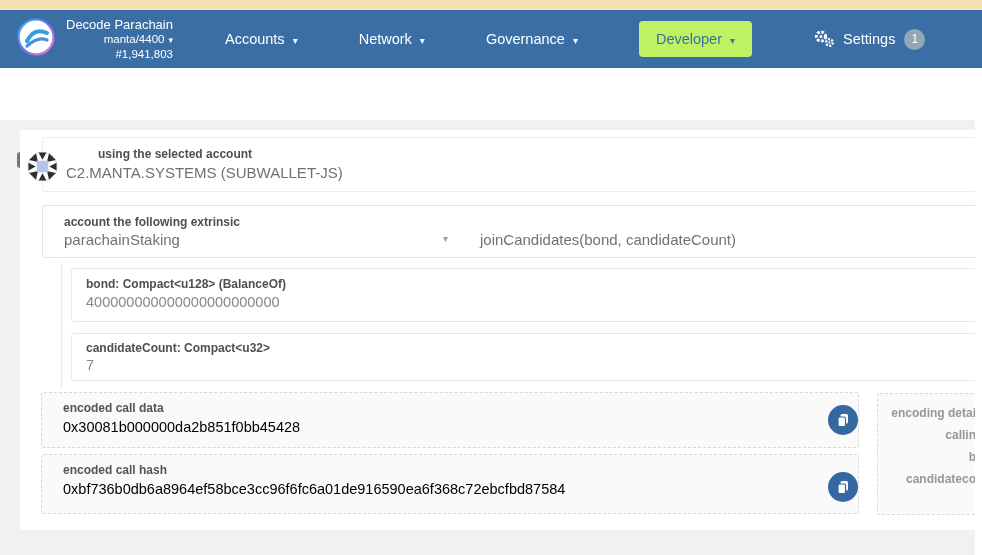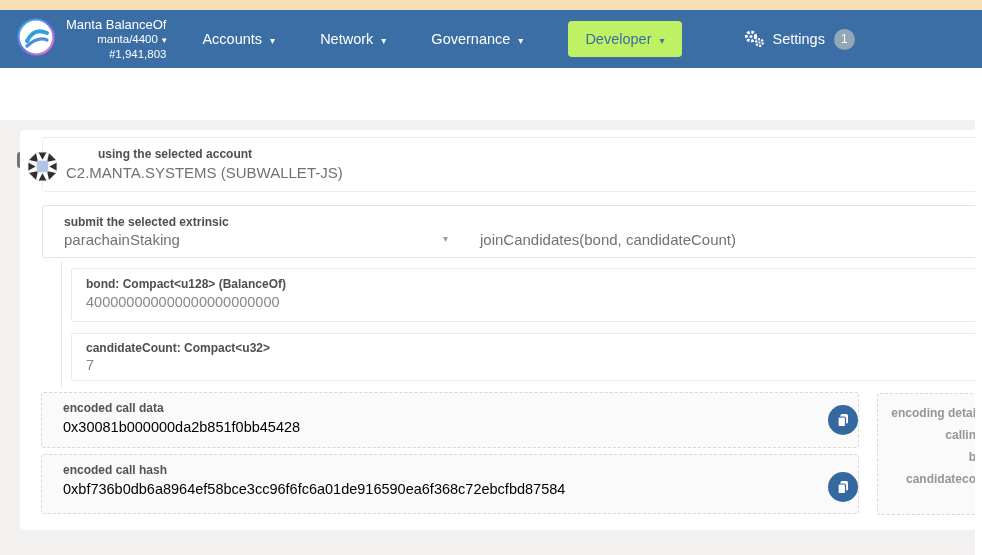--- a/index.html
+++ b/index.html
@@ -10,21 +10,21 @@
   
   .top-strip { position:absolute; left:0; top:0; width:982px; height:10px; background:#f7e0b4; }
   .app-header { position:absolute; left:0; top:10px; width:982px; height:58px; background:#3a6ea5;
                 display:flex; align-items:center; }
   .logo { margin-left:17px; flex:0 0 auto; cursor:pointer; }
   .chain-info { margin-left:11px; text-align:right; color:#fff; cursor:pointer; }
   .chain-name { font-size:13px; line-height:15px; }
   .chain-spec, .chain-block { font-size:11.5px; line-height:14.5px; }
   .chain-spec .caret { font-size:9px; margin-left:4px; }
   .main-nav { display:flex; align-items:center; gap:45px; margin-left:36px; }
-  .nav-item { color:#fff; font-size:14.5px; cursor:pointer; white-space:nowrap; }
+  .nav-item { color:#fff; font-size:14.5px; cursor:pointer; white-space:nowrap;margin-left:16px; }
   .nav-item .caret { font-size:10px; margin-left:8px; opacity:.95; }
   .nav-item--active { background:#bef264; color:#3a6ea5; border-radius:4px; padding:10px 17px; }
   .settings-item { display:flex; align-items:center; margin-left:15px; color:#fff;
                    font-size:14.5px; cursor:pointer; }
   .settings-item svg { margin-right:7px; }
   .badge { width:21px; height:21px; border-radius:50%; background:#93a7b6; color:#fff;
            font-size:12px; display:flex; align-items:center; justify-content:center; margin-left:9px; }
 
   
   .tabbar { position:absolute; left:0; top:68px; width:982px; height:52px; background:#fff; }
@@ -105,21 +105,21 @@
             <stop offset="0.55" stop-color="#7b6cf0"></stop>
             <stop offset="1" stop-color="#ff7ac8"></stop>
           </linearGradient>
         </defs>
         <circle r="17.5" fill="#ffffff" stroke="url(#mg)" stroke-width="2.2"></circle>
         <path d="M -9 4 Q -2 -10 11 -4" stroke="#2f9fe0" stroke-width="4" fill="none" stroke-linecap="round"></path>
         <path d="M -9 9 Q 2 -1 11 3" stroke="#4f8fe0" stroke-width="3.4" fill="none" stroke-linecap="round"></path>
       </svg>
     </div>
     <div class="chain-info">
-      <div class="chain-name">Manta BalanceOf</div>
+      <div class="chain-name">Decode Parachain</div>
       <div class="chain-spec"><span>manta/4400</span><span class="caret">▾</span></div>
       <div class="chain-block">#1,941,803</div>
     </div>
     <nav class="main-nav">
       <div class="nav-item"><span>Accounts</span><span class="caret">▾</span></div>
       <div class="nav-item"><span>Network</span><span class="caret">▾</span></div>
       <div class="nav-item"><span>Governance</span><span class="caret">▾</span></div>
       <div class="nav-item nav-item--active"><span>Developer</span><span class="caret">▾</span></div>
       <div class="settings-item">
         <svg width="24" height="20" viewBox="0 0 24 20">
@@ -164,21 +164,21 @@
       <path d="M 14.5 -4 L 14.5 4 L 7 0 Z"></path>
       <path transform="rotate(45)" d="M -5 -14.5 L 5 -14.5 L 0 -6.5 Z"></path>
       <path transform="rotate(135)" d="M -5 -14.5 L 5 -14.5 L 0 -6.5 Z"></path>
       <path transform="rotate(225)" d="M -5 -14.5 L 5 -14.5 L 0 -6.5 Z"></path>
       <path transform="rotate(315)" d="M -5 -14.5 L 5 -14.5 L 0 -6.5 Z"></path>
     </g>
     <rect x="-6" y="-6" width="12" height="12" fill="#b3c4e4"></rect>
   </svg>
 
   <div class="submit-box">
-    <div class="label">submit the selected extrinsic</div>
+    <div class="label">account the following extrinsic</div>
     <div class="section-select">parachainStaking</div>
     <div class="section-caret">▾</div>
     <div class="method-select">joinCandidates(bond, candidateCount)</div>
   </div>
 
   <div class="params-guide"></div>
 
   <div class="param-box param-bond">
     <div class="label">bond: Compact&lt;u128&gt; (BalanceOf)</div>
     <div class="value">400000000000000000000000</div>

